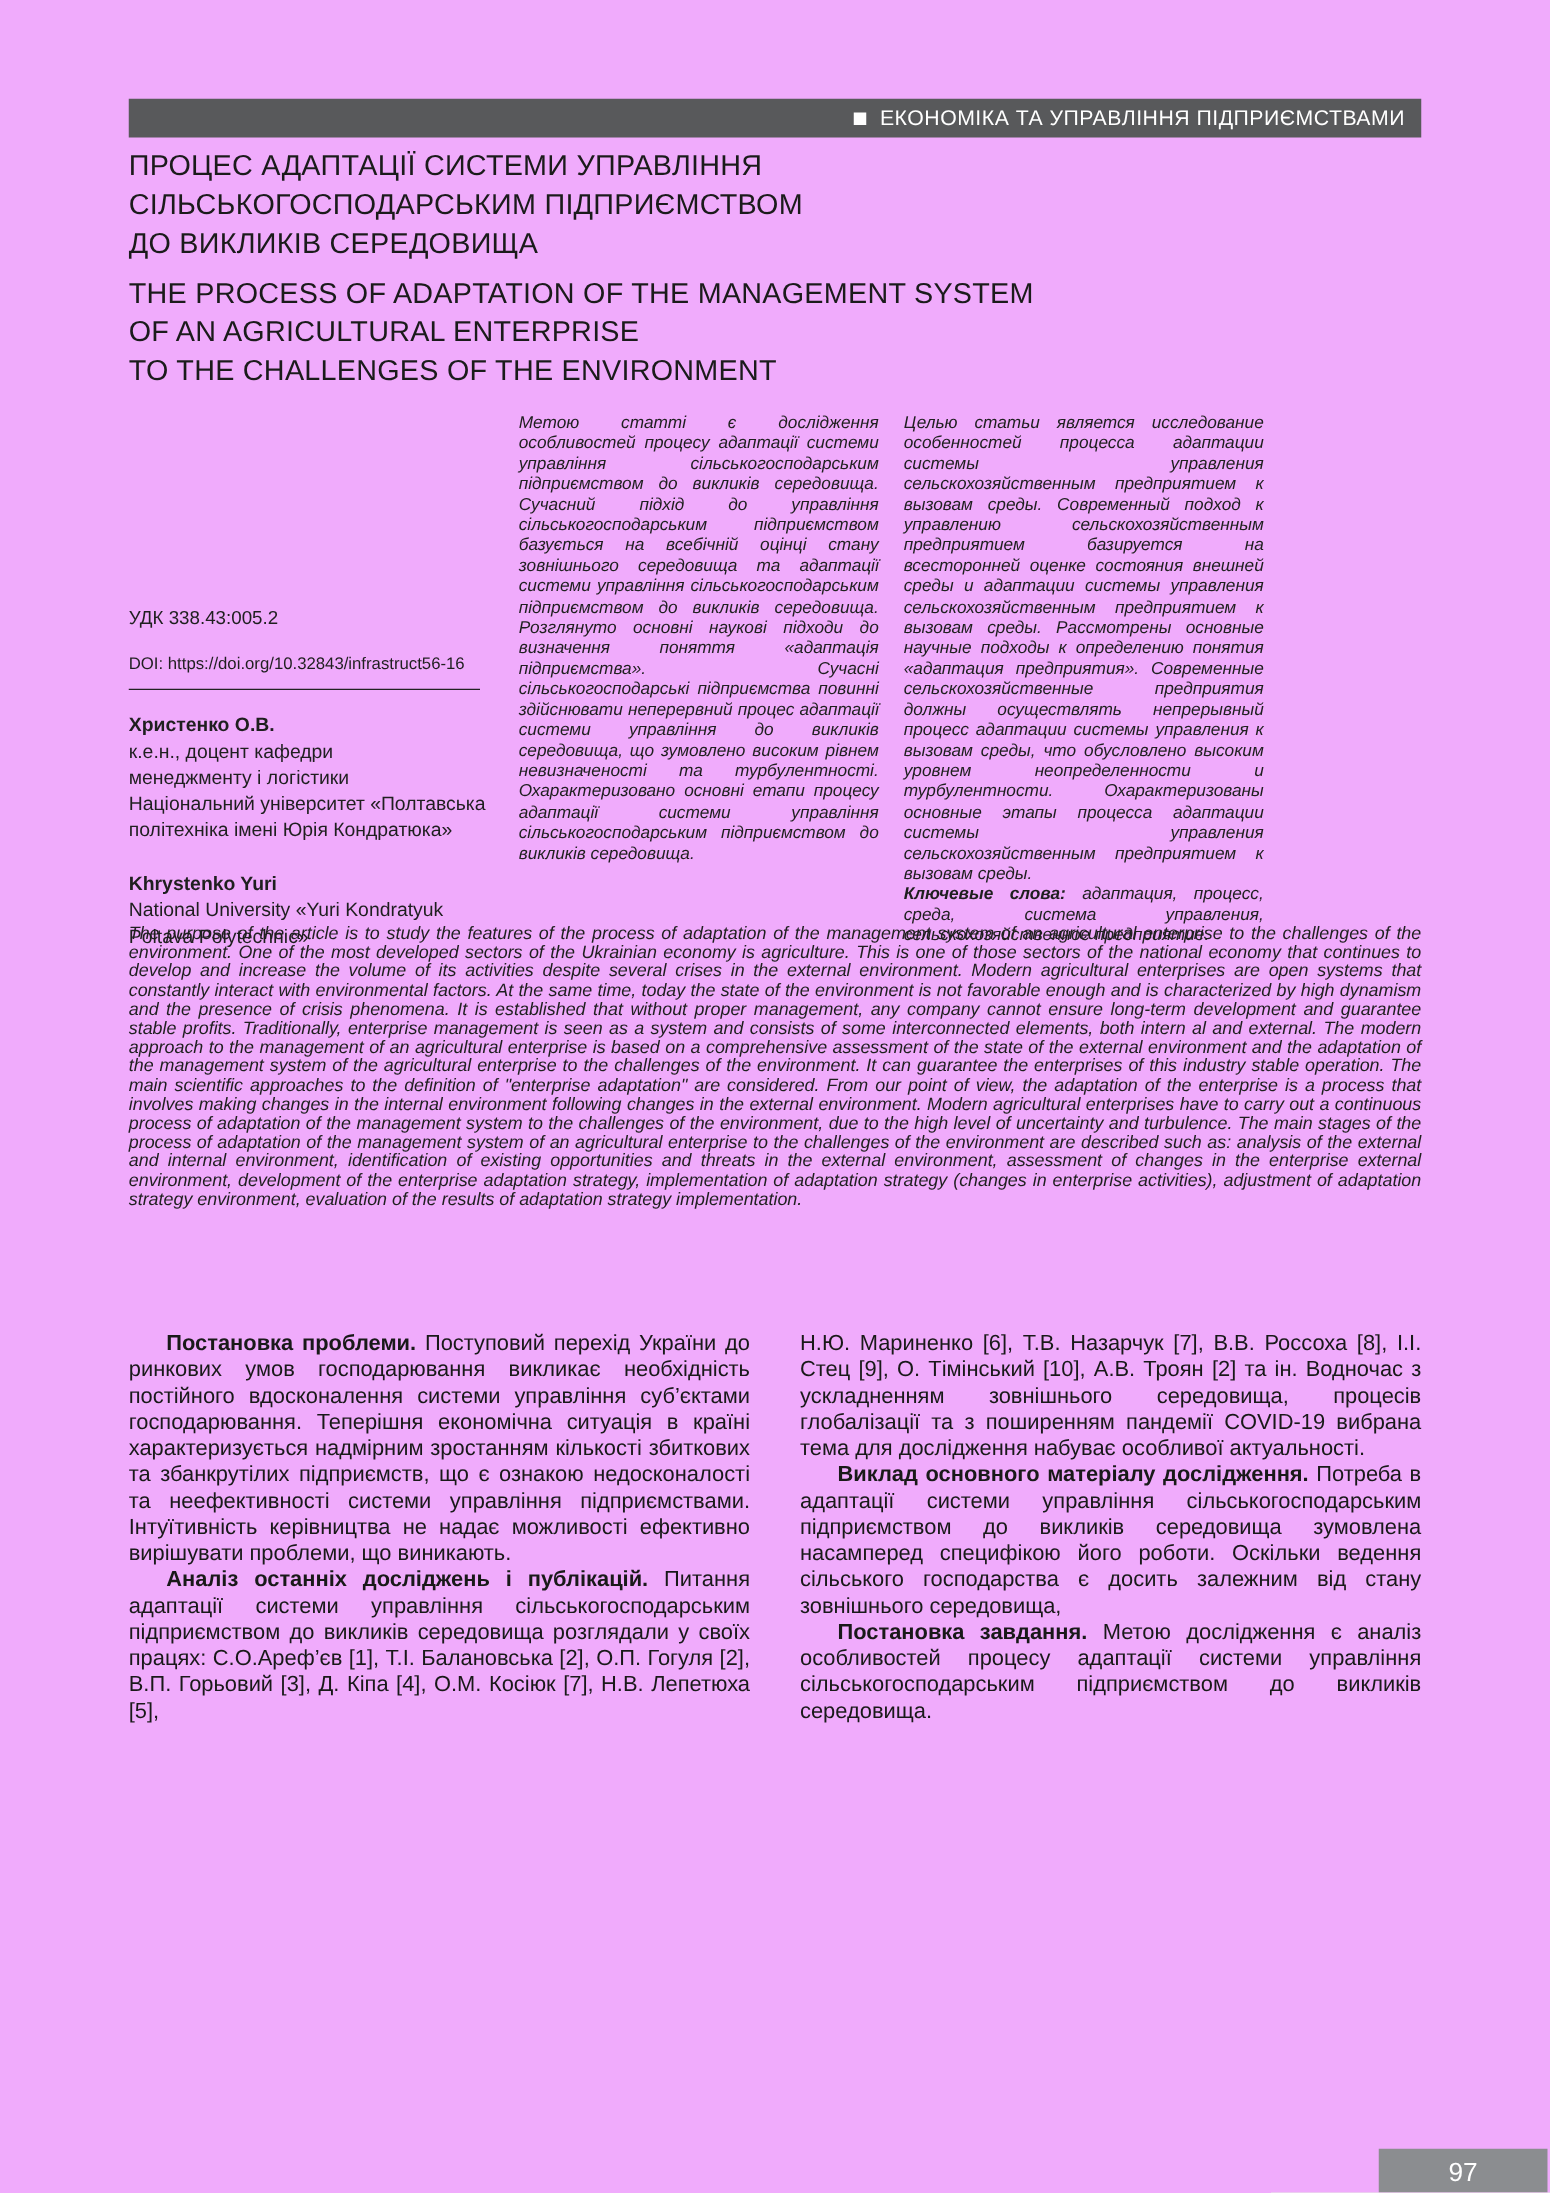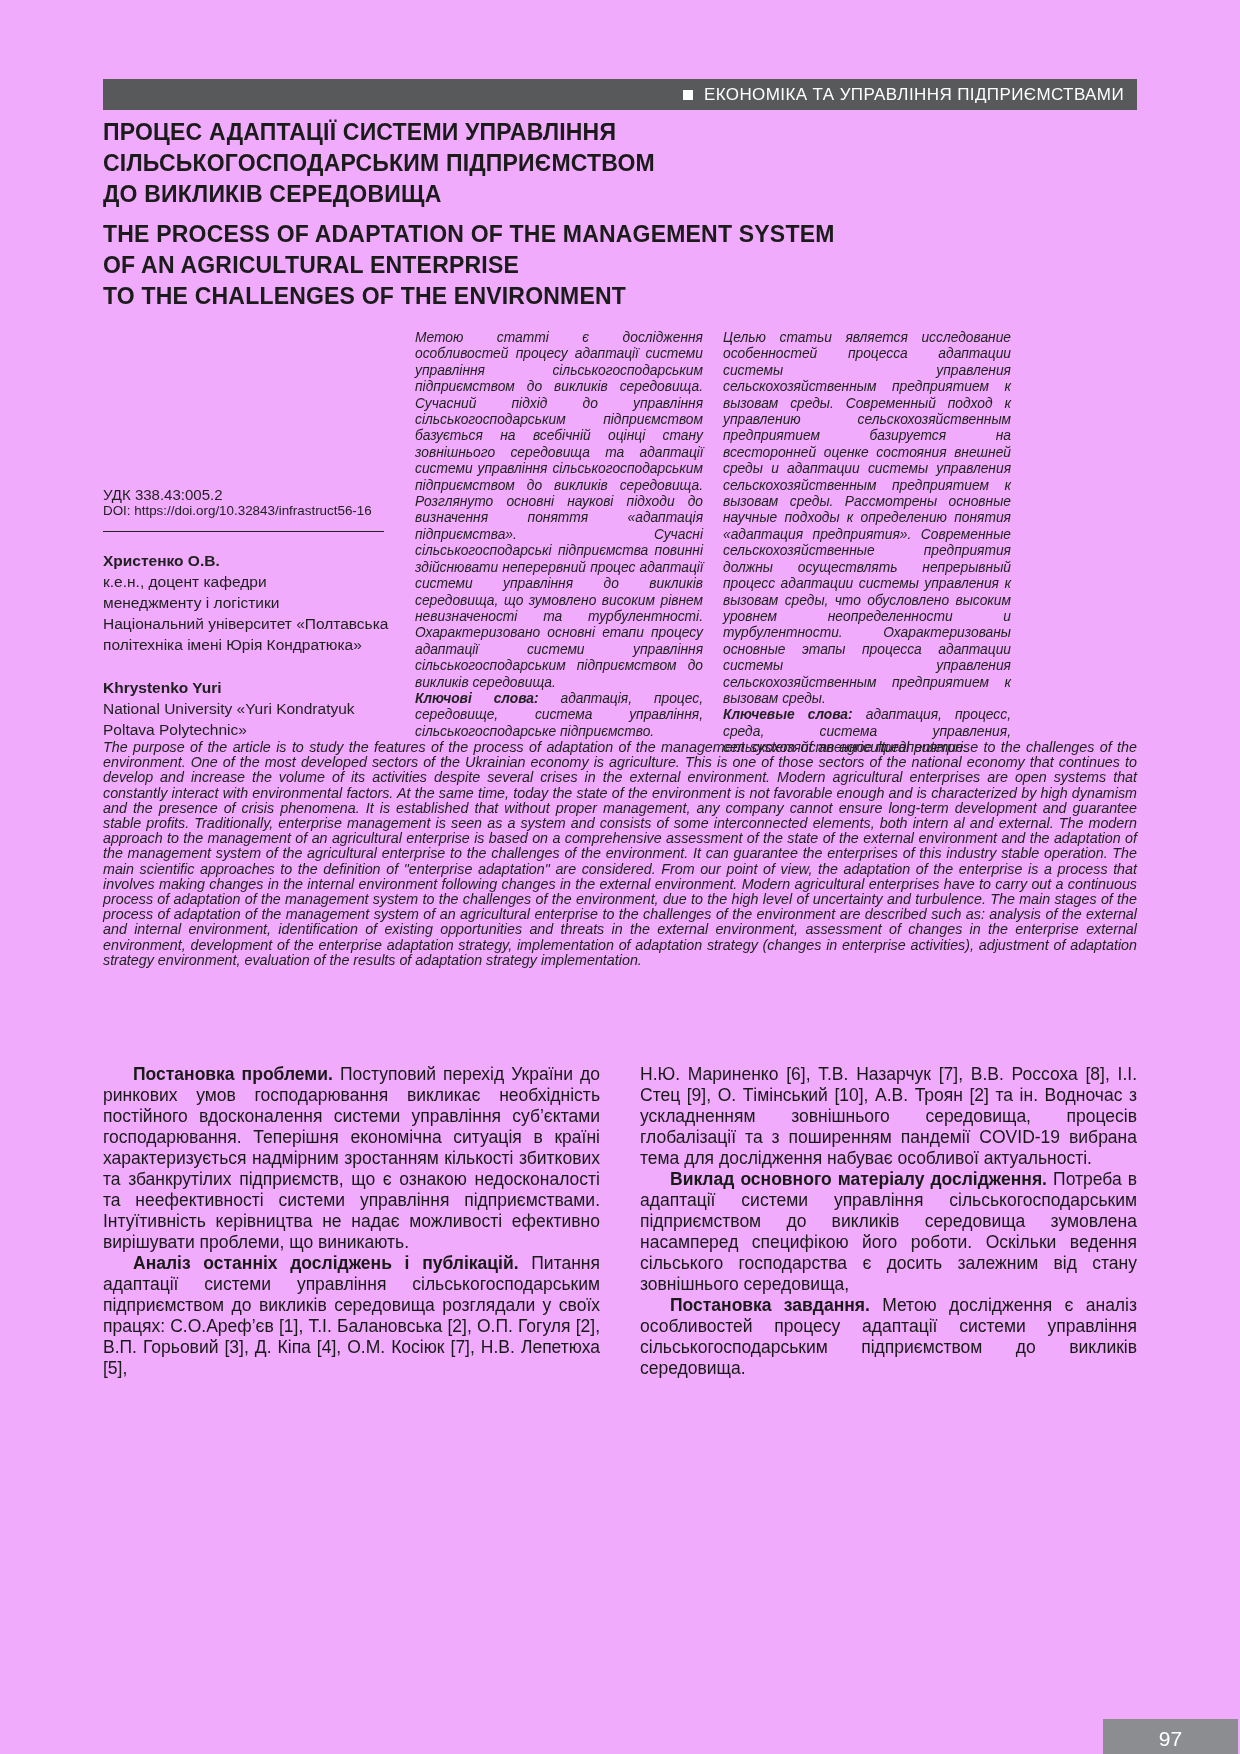--- a/index.html
+++ b/index.html
@@ -13,29 +13,29 @@
   .header-bar {
     position:absolute; left:103px; top:79px; width:1034px; height:31px;
     background:#58595b; display:flex; align-items:center; justify-content:flex-end;
     padding-right:13px; box-sizing:border-box;
   }
   .header-bullet { width:10px; height:10px; background:#ffffff; margin-right:11px; flex:0 0 auto; }
   .header-text { color:#ffffff; font-size:17px; letter-spacing:0.4px; }
 
   
   .title {
-    position:absolute; left:103px; margin:0; font-weight:bold;
+    position:absolute; left:103px; margin:0; font-weight:normal;
     font-size:23px; line-height:31px; white-space:pre-line; color:#1b1b1b; letter-spacing:0.2px;
   }
   .title-uk { top:117px; }
   .title-en { top:219px; }
 
   
   .meta-col { position:absolute; left:103px; top:486px; width:300px; font-size:15.5px; }
-  .udc { font-size:15px; margin-bottom:0; }
+  .udc { font-size:15px; margin-bottom:20px; }
   .doi { font-size:13.4px; padding-bottom:13px; border-bottom:1.5px solid #222222; width:281px; }
   .author-name { font-weight:bold; margin-top:18px; line-height:21px; }
   .author-name.en { margin-top:22px; }
   .author-details { line-height:21px; white-space:pre-line; }
 
   
   .abs-col {
     position:absolute; top:330px; width:288px;
     font-style:italic; font-size:13.8px; line-height:16.4px; text-align:justify;
   }
@@ -94,21 +94,20 @@
 менеджменту і логістики
 Національний університет «Полтавська
 політехніка імені Юрія Кондратюка»</div>
     <div class="author-name en">Khrystenko Yuri</div>
     <div class="author-details">National University «Yuri Kondratyuk
 Poltava Polytechnic»</div>
   </div>
 
   <div class="abs-col abs-uk">
     <p><span>Метою статті є дослідження особливостей процесу адаптації системи управління сільськогосподарським підприємством до викликів середовища. Сучасний підхід до управління сільськогосподарським підприємством базується на всебічній оцінці стану зовнішнього середовища та адаптації системи управління сільськогосподарським підприємством до викликів середовища. Розглянуто основні наукові підходи до визначення поняття «адаптація підприємства». Сучасні сільськогосподарські підприємства повинні здійснювати неперервний процес адаптації системи управління до викликів середовища, що зумовлено високим рівнем невизначеності та турбулентності. Охарактеризовано основні етапи процесу адаптації системи управління сільськогосподарським підприємством до викликів середовища.</span></p>
-    <p><span class="kw-label">Ключові слова: </span><span>адаптація, процес, середовище, система управління, сільськогосподарське підприємство.</span></p>
   </div>
 
   <div class="abs-col abs-ru">
     <p><span>Целью статьи является исследование особенностей процесса адаптации системы управления сельскохозяйственным предприятием к вызовам среды. Современный подход к управлению сельскохозяйственным предприятием базируется на всесторонней оценке состояния внешней среды и адаптации системы управления сельскохозяйственным предприятием к вызовам среды. Рассмотрены основные научные подходы к определению понятия «адаптация предприятия». Современные сельскохозяйственные предприятия должны осуществлять непрерывный процесс адаптации системы управления к вызовам среды, что обусловлено высоким уровнем неопределенности и турбулентности. Охарактеризованы основные этапы процесса адаптации системы управления сельскохозяйственным предприятием к вызовам среды.</span></p>
     <p><span class="kw-label">Ключевые слова: </span><span>адаптация, процесс, среда, система управления, сельскохозяйственное предприятие.</span></p>
   </div>
 
   <div class="abs-en">
     <p><span>The purpose of the article is to study the features of the process of adaptation of the management system of an agricultural enterprise to the challenges of the environment. One of the most developed sectors of the Ukrainian economy is agriculture. This is one of those sectors of the national economy that continues to develop and increase the volume of its activities despite several crises in the external environment. Modern agricultural enterprises are open systems that constantly interact with environmental factors. At the same time, today the state of the environment is not favorable enough and is characterized by high dynamism and the presence of crisis phenomena. It is established that without proper management, any company cannot ensure long-term development and guarantee stable profits. Traditionally, enterprise management is seen as a system and consists of some interconnected elements, both intern al and external. The modern approach to the management of an agricultural enterprise is based on a comprehensive assessment of the state of the external environment and the adaptation of the management system of the agricultural enterprise to the challenges of the environment. It can guarantee the enterprises of this industry stable operation. The main scientific approaches to the definition of "enterprise adaptation" are considered. From our point of view, the adaptation of the enterprise is a process that involves making changes in the internal environment following changes in the external environment. Modern agricultural enterprises have to carry out a continuous process of adaptation of the management system to the challenges of the environment, due to the high level of uncertainty and turbulence. The main stages of the process of adaptation of the management system of an agricultural enterprise to the challenges of the environment are described such as: analysis of the external and internal environment, identification of existing opportunities and threats in the external environment, assessment of changes in the enterprise external environment, development of the enterprise adaptation strategy, implementation of adaptation strategy (changes in enterprise activities), adjustment of adaptation strategy environment, evaluation of the results of adaptation strategy implementation.</span></p>
   </div>

